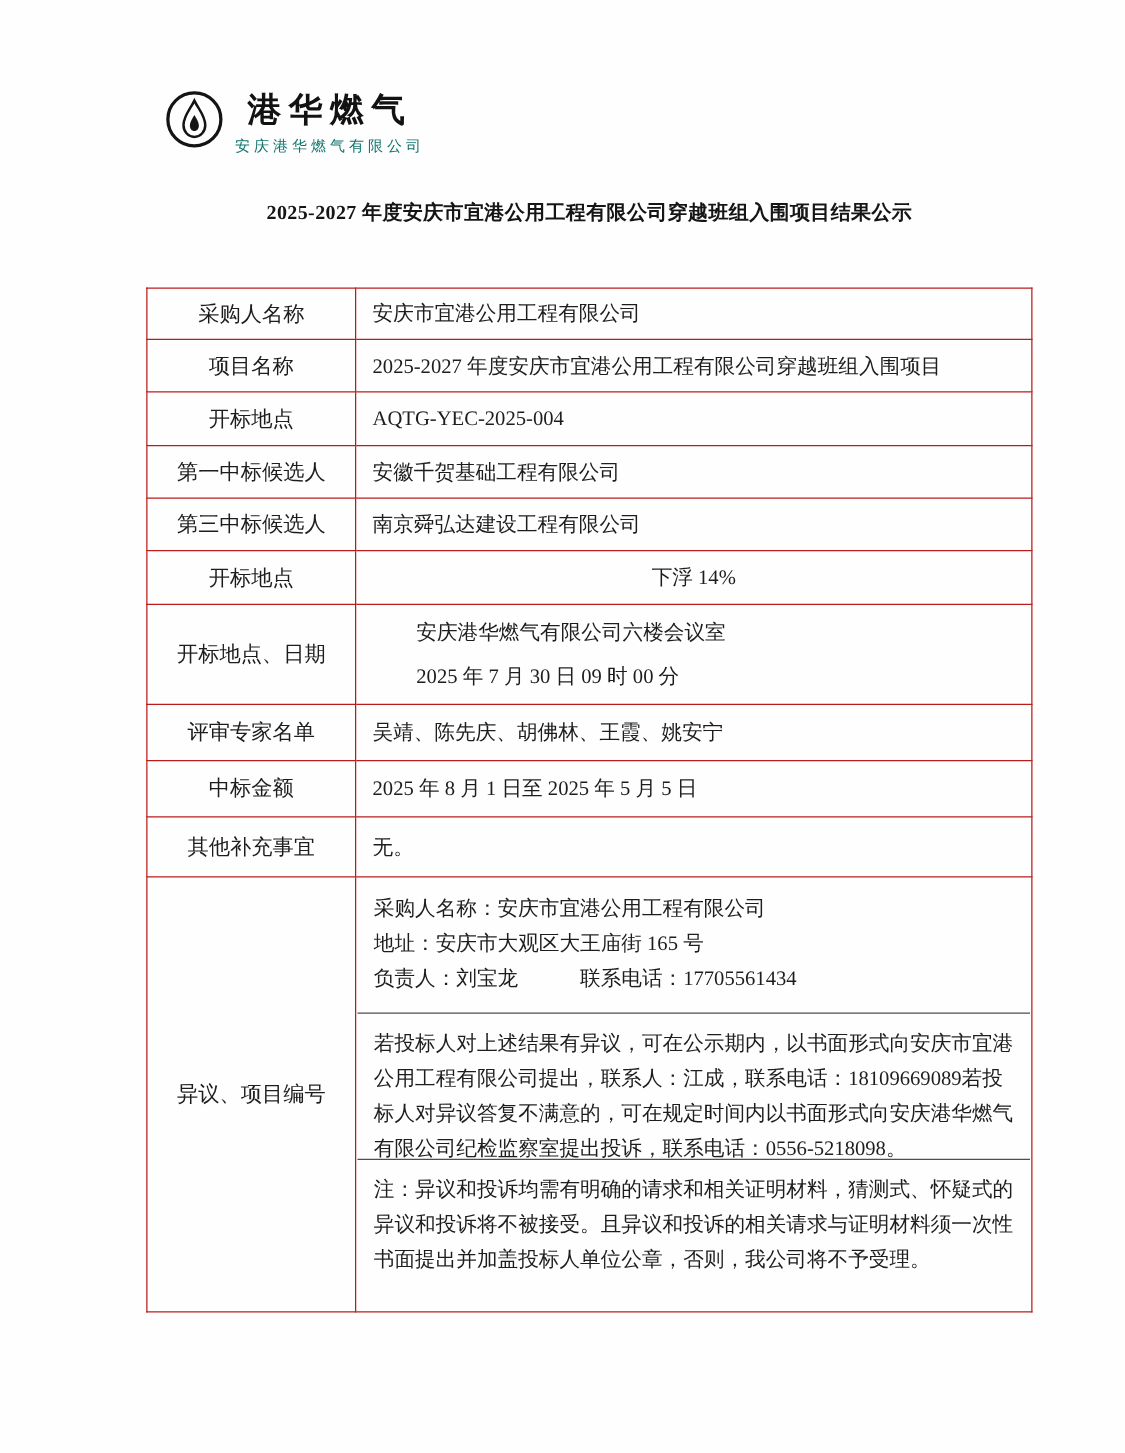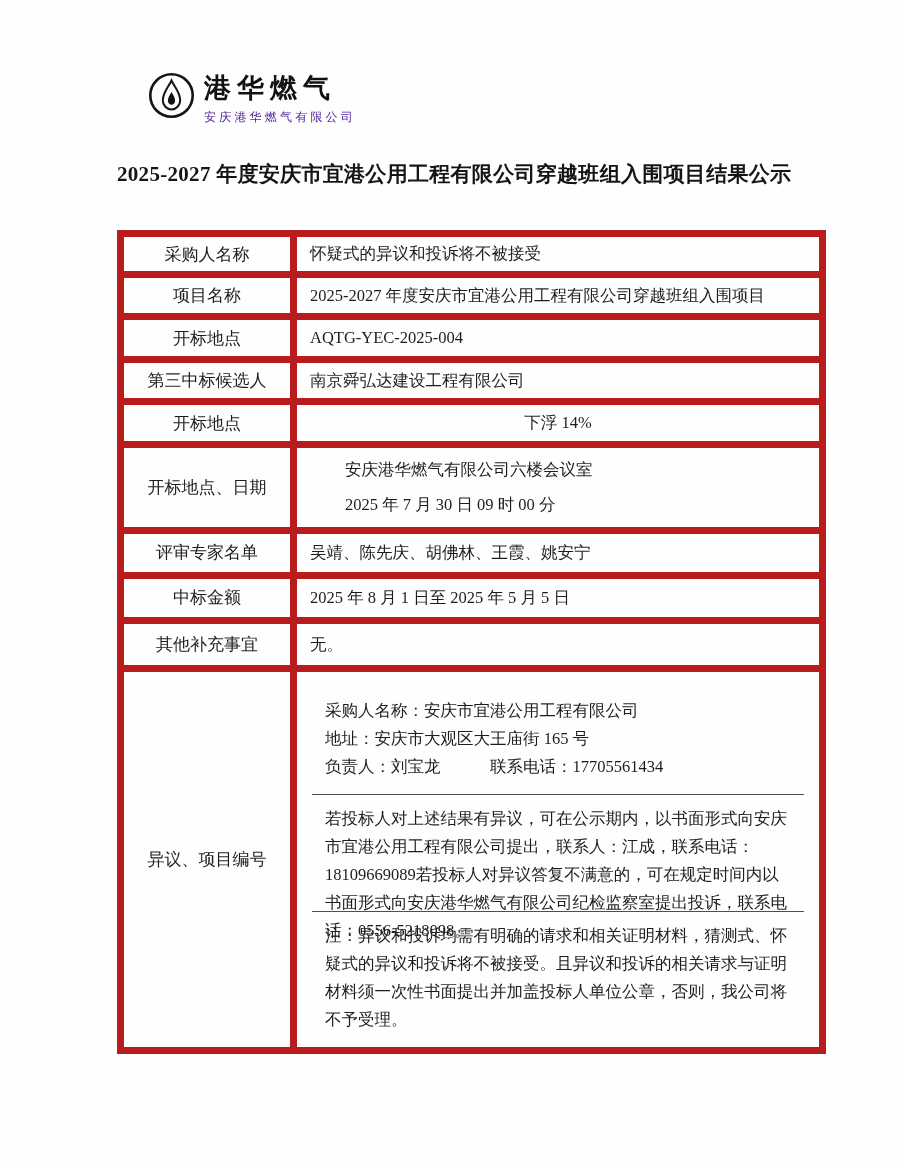--- a/index.html
+++ b/index.html
@@ -4,59 +4,59 @@
 <style>
   html, body { margin:0; padding:0; }
   body {
     width:900px; height:1162px; background:#ffffff;
     font-family:"Liberation Serif","DejaVu Serif",serif;
     color:#1d1d1d;
   }
   .page { position:relative; width:900px; height:1162px; background:#fefefe; overflow:hidden; }
 
   
-  .logo { position:absolute; left:148px; top:72px; display:flex; align-items:flex-start; gap:9px; }
+  .logo { position:absolute; left:132px; top:72px; display:flex; align-items:flex-start; gap:9px;text-align:center; }
   .logo-mark svg { display:block; }
   .logo-texts { padding-top:3px; }
   .logo-name {
     font-family:"Liberation Sans","DejaVu Sans",sans-serif;
     font-weight:bold; font-size:27px; letter-spacing:6px; line-height:1; color:#121212;
     white-space:nowrap;
   }
   .logo-sub {
     margin-top:7px;
     font-family:"Liberation Sans","DejaVu Sans",sans-serif;
-    font-size:12px; letter-spacing:3.2px; color:#4c1d95; white-space:nowrap;
+    font-size:12px; letter-spacing:3.2px; color:#0f766e; white-space:nowrap;
   }
 
   
   .doc-title {
     position:absolute; left:117px; width:709px; top:160px;
-    text-align:left; font-size:21px; font-weight:bold; letter-spacing:0.3px;
+    text-align:center; font-size:16px; font-weight:bold; letter-spacing:0.3px;
     color:#151515;
   }
 
   
   table.result-table {
     position:absolute; left:117px; top:230px; width:709px;
     border-collapse:collapse; table-layout:fixed;
   }
-  .result-table td { border:7px solid #b91c1c; }
+  .result-table td { border:1px solid #b91c1c; }
   td.label {
     width:158px; text-align:center; vertical-align:middle;
     font-size:17px; padding:2px 4px; color:#1d1d1d;
   }
   td.val {
     font-size:16.5px; padding:4px 13px; vertical-align:middle;
     white-space:pre-line; line-height:1.55; color:#1d1d1d;
   }
   td.val.center { text-align:center; }
   td.val.spaced { line-height:2.15;padding-left:48px; }
 
-  td.objection-cell { padding:15px; vertical-align:top;margin-left:10px; }
+  td.objection-cell { padding:1px; vertical-align:top;margin-left:10px; }
   .objection-cell .sub {
     box-sizing:border-box; padding:10px 13px 0 13px;
     font-size:16.5px; line-height:28px; white-space:pre-line; color:#1d1d1d;
   }
   .objection-cell .sub-0 { height:107px; }
   .objection-cell .sub-1 { height:117px; border-top:1px solid #4e4e4e; }
   .objection-cell .sub-2 { height:121px; border-top:1px solid #4e4e4e; }
 </style>
 </head>
 <body>
@@ -76,29 +76,33 @@
       <span class="logo-sub" style="display:block">安庆港华燃气有限公司</span>
     </span>
   </div>
 
   <div class="doc-title">2025-2027 年度安庆市宜港公用工程有限公司穿越班组入围项目结果公示</div>
 
   <table class="result-table">
     <tbody>
       <tr style="height:41px">
         <td class="label">采购人名称</td>
-        <td class="val">怀疑式的异议和投诉将不被接受</td>
+        <td class="val">安庆市宜港公用工程有限公司</td>
       </tr>
       <tr style="height:42px">
         <td class="label">项目名称</td>
         <td class="val">2025-2027 年度安庆市宜港公用工程有限公司穿越班组入围项目</td>
       </tr>
       <tr style="height:43px">
         <td class="label">开标地点</td>
         <td class="val">AQTG-YEC-2025-004</td>
+      </tr>
+      <tr style="height:42px">
+        <td class="label">第一中标候选人</td>
+        <td class="val">安徽千贺基础工程有限公司</td>
       </tr>
       <tr style="height:42px">
         <td class="label">第三中标候选人</td>
         <td class="val">南京舜弘达建设工程有限公司</td>
       </tr>
       <tr style="height:43px">
         <td class="label">开标地点</td>
         <td class="val center">下浮 14%</td>
       </tr>
       <tr style="height:74px">

